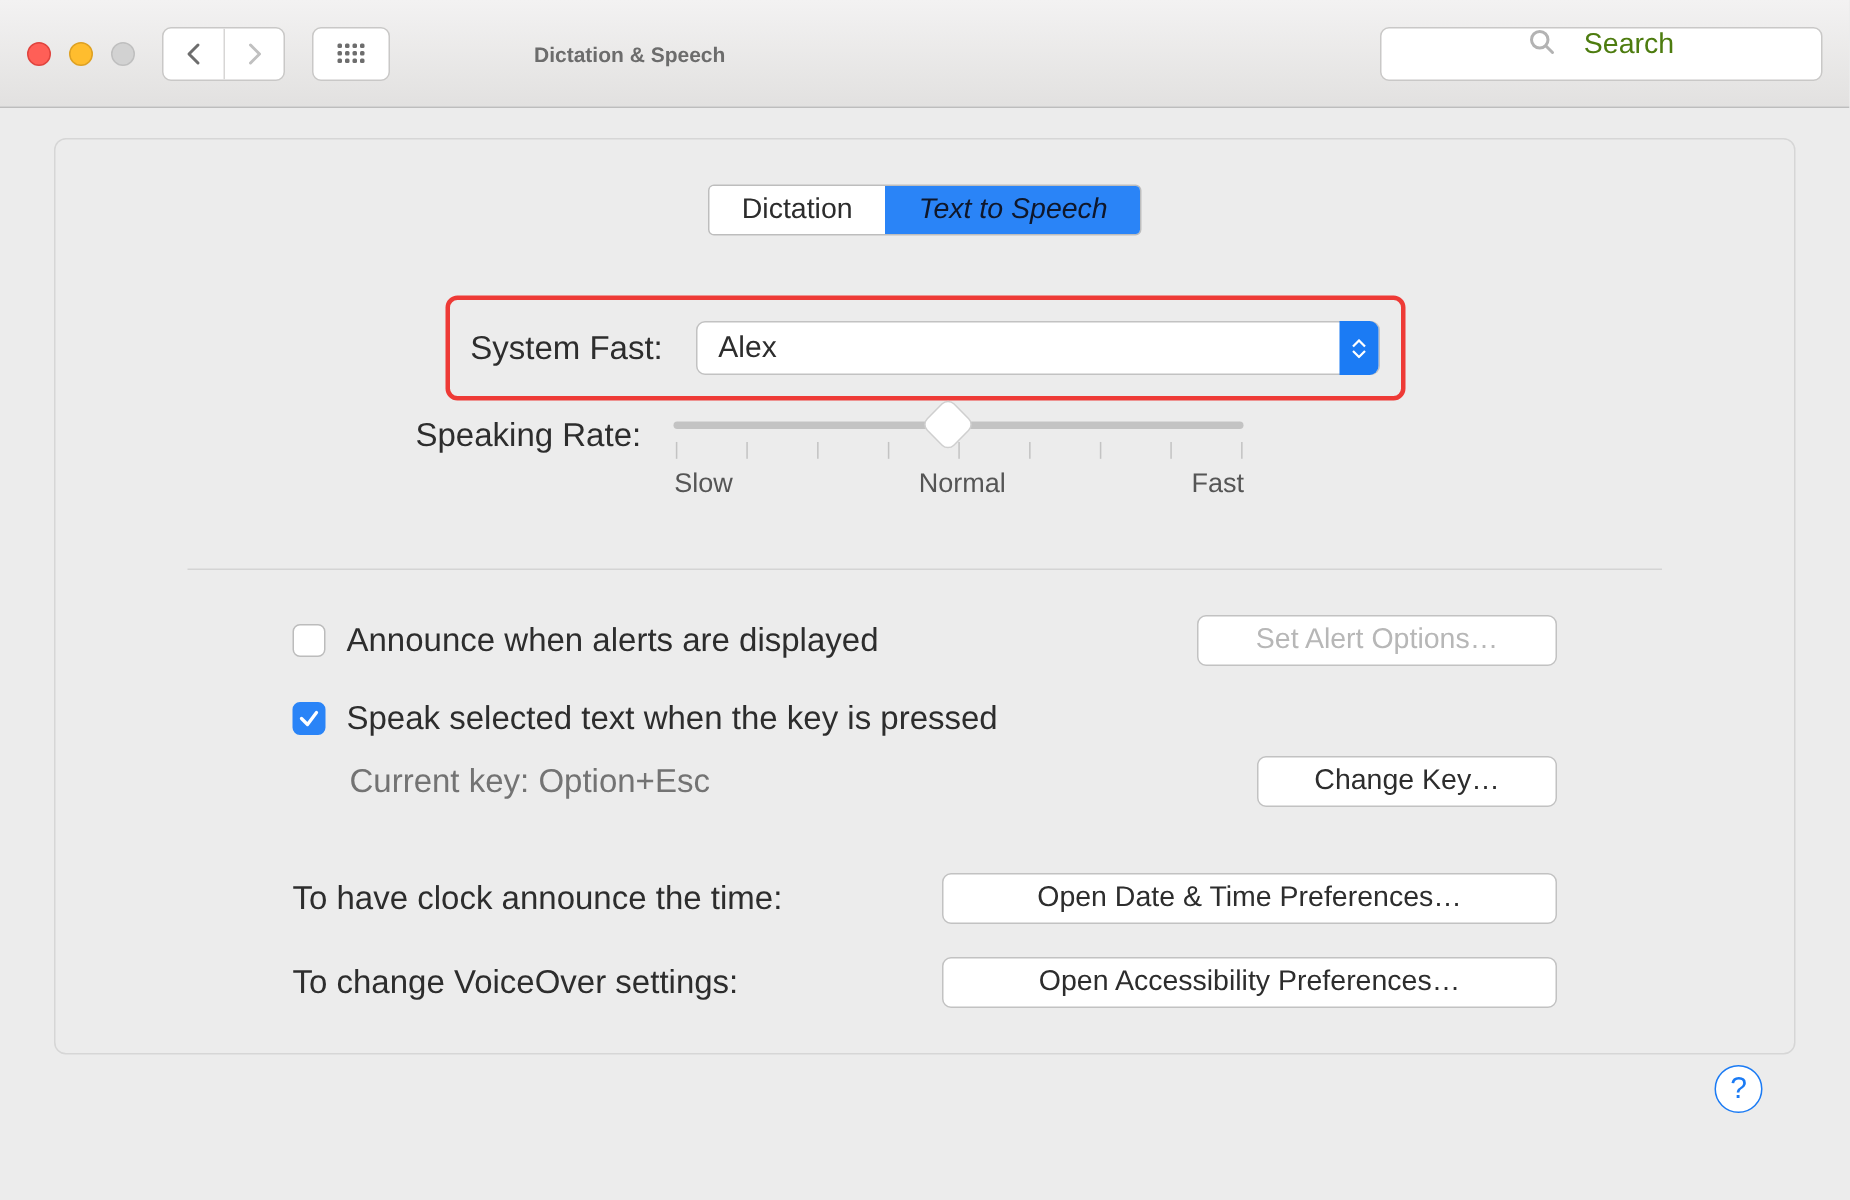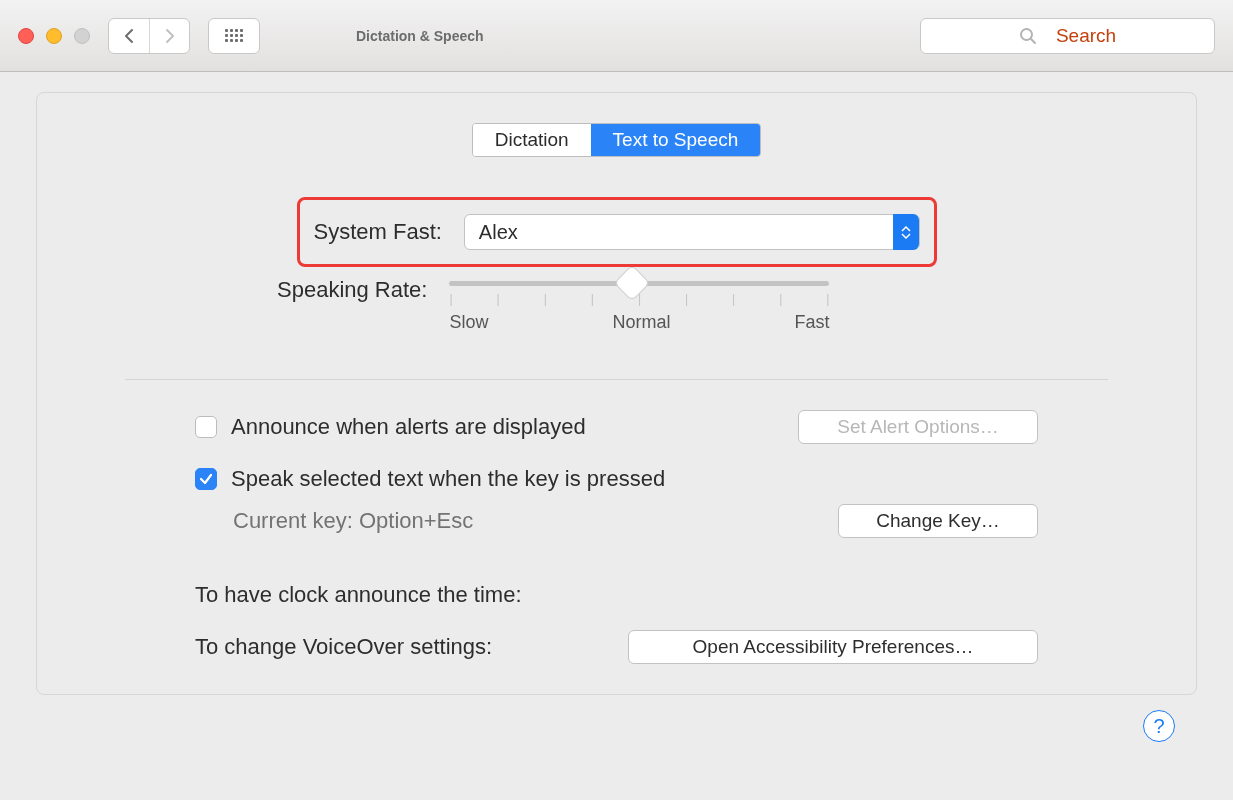--- a/index.html
+++ b/index.html
@@ -60,22 +60,22 @@
     color:#6c6c6c;
     font-size:14px;
     font-weight:700;
     margin-left:78px;
   }
 
   .spacer{flex:1;}
 
   .search{
     width:295px;height:36px;background:#fff;border:1px solid #c9c8c7;
-    border-radius:6px;display:flex;align-items:center;justify-content:center;gap:19px;
-    color:#c2410c;font-size:19px;
+    border-radius:6px;display:flex;justify-content:center;gap:19px;
+    color:#4d7c0f;font-size:19px;
   }
 
   
   .content{
     padding:20px 36px 0;
   }
   .panel{
     background:#ececec;
     border:1px solid #d6d6d6;
     border-radius:8px;
@@ -86,21 +86,21 @@
   .tabs{
     display:flex;justify-content:center;margin-top:30px;
   }
   .tabseg{
     display:flex;border:1px solid #bdbdbd;border-radius:4px;overflow:hidden;height:34px;
   }
   .tabseg .tab{
     padding:0 22px;display:flex;align-items:center;font-size:19px;background:#fff;color:#2c2c2c;
   }
   .tabseg .tab.active{
-    background:#2a84f7;color:#ffffff;
+    background:#2a84f7;color:#0f172a;font-style:italic;
   }
 
   .highlight-row{
     margin:40px auto 0;
     width:640px;
     border:3px solid #ee3a36;
     border-radius:8px;
     padding:14px 14px;
     display:flex;align-items:center;gap:22px;
   }
@@ -300,20 +300,21 @@
       <span>Speak selected text when the key is pressed</span>
     </div>
 
     <div class="row-flex" style="margin-top:12px;">
       <div style="margin-left:38px;font-size:22px;color:#737373;">Current key: Option+Esc</div>
       <div class="mac-button" style="min-width:200px;">Change Key…</div>
     </div>
 
     <div class="bottom-row" style="margin-top:44px;margin-right:158px;">
       <span>To have clock announce the time:</span>
+      <div class="mac-button">Open Date &amp; Time Preferences…</div>
     </div>
 
     <div class="bottom-row" style="margin-top:22px;margin-right:158px;">
       <span>To change VoiceOver settings:</span>
       <div class="mac-button">Open Accessibility Preferences…</div>
     </div>
 
   </div>
 </div>
 

